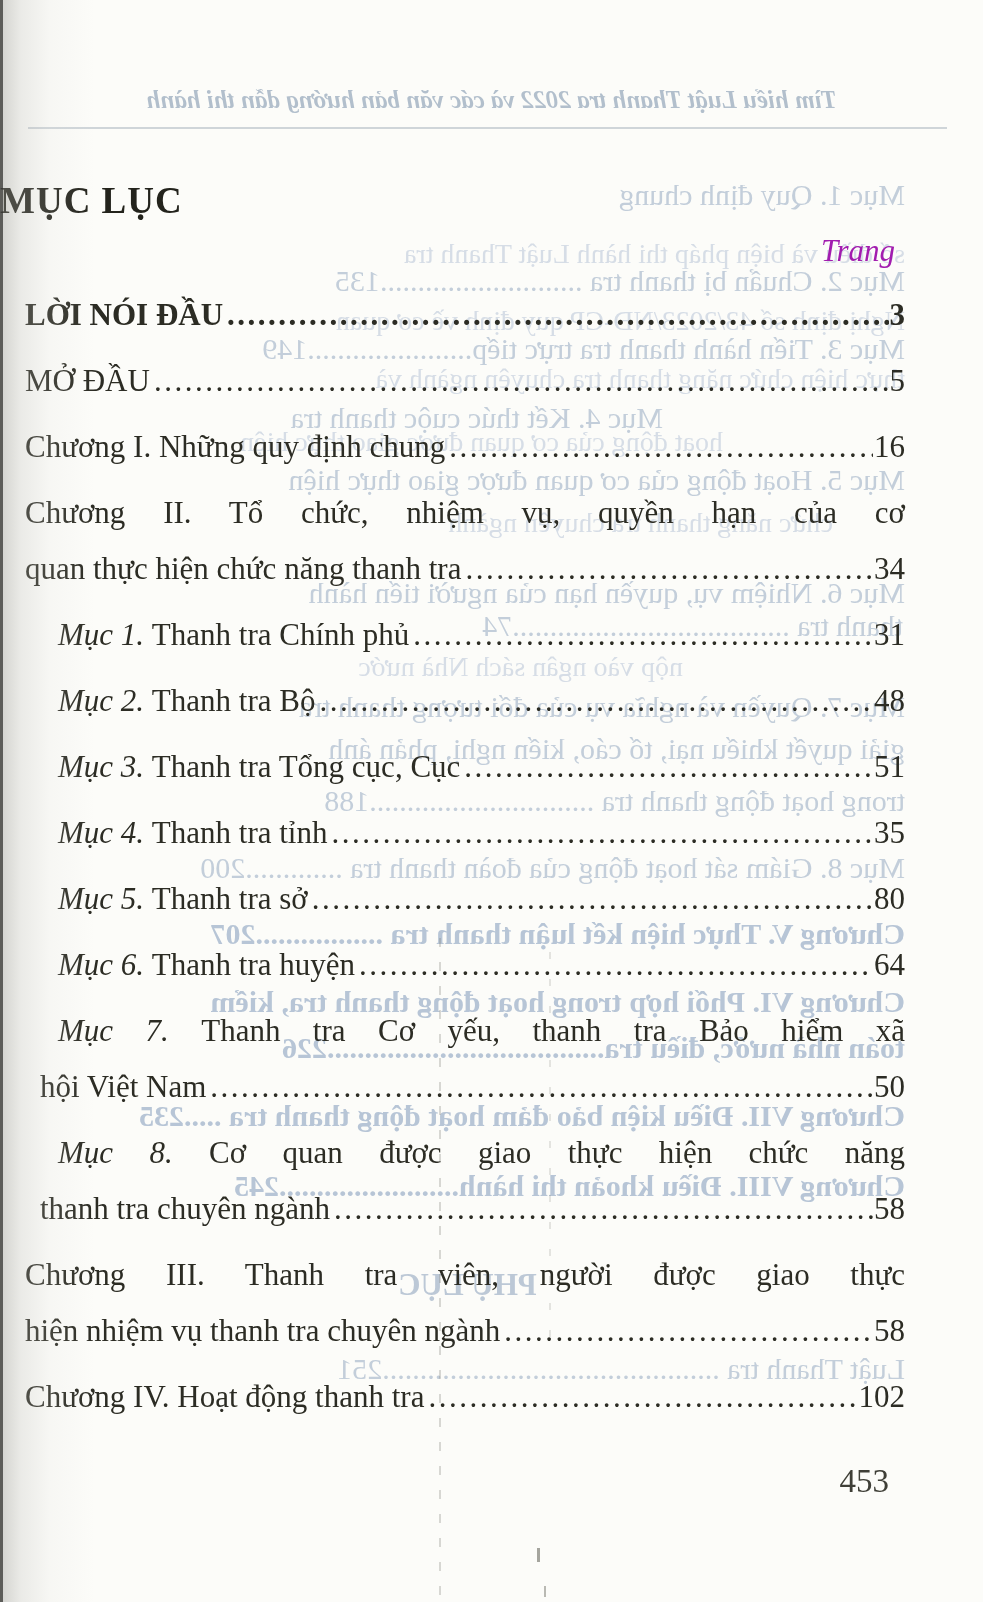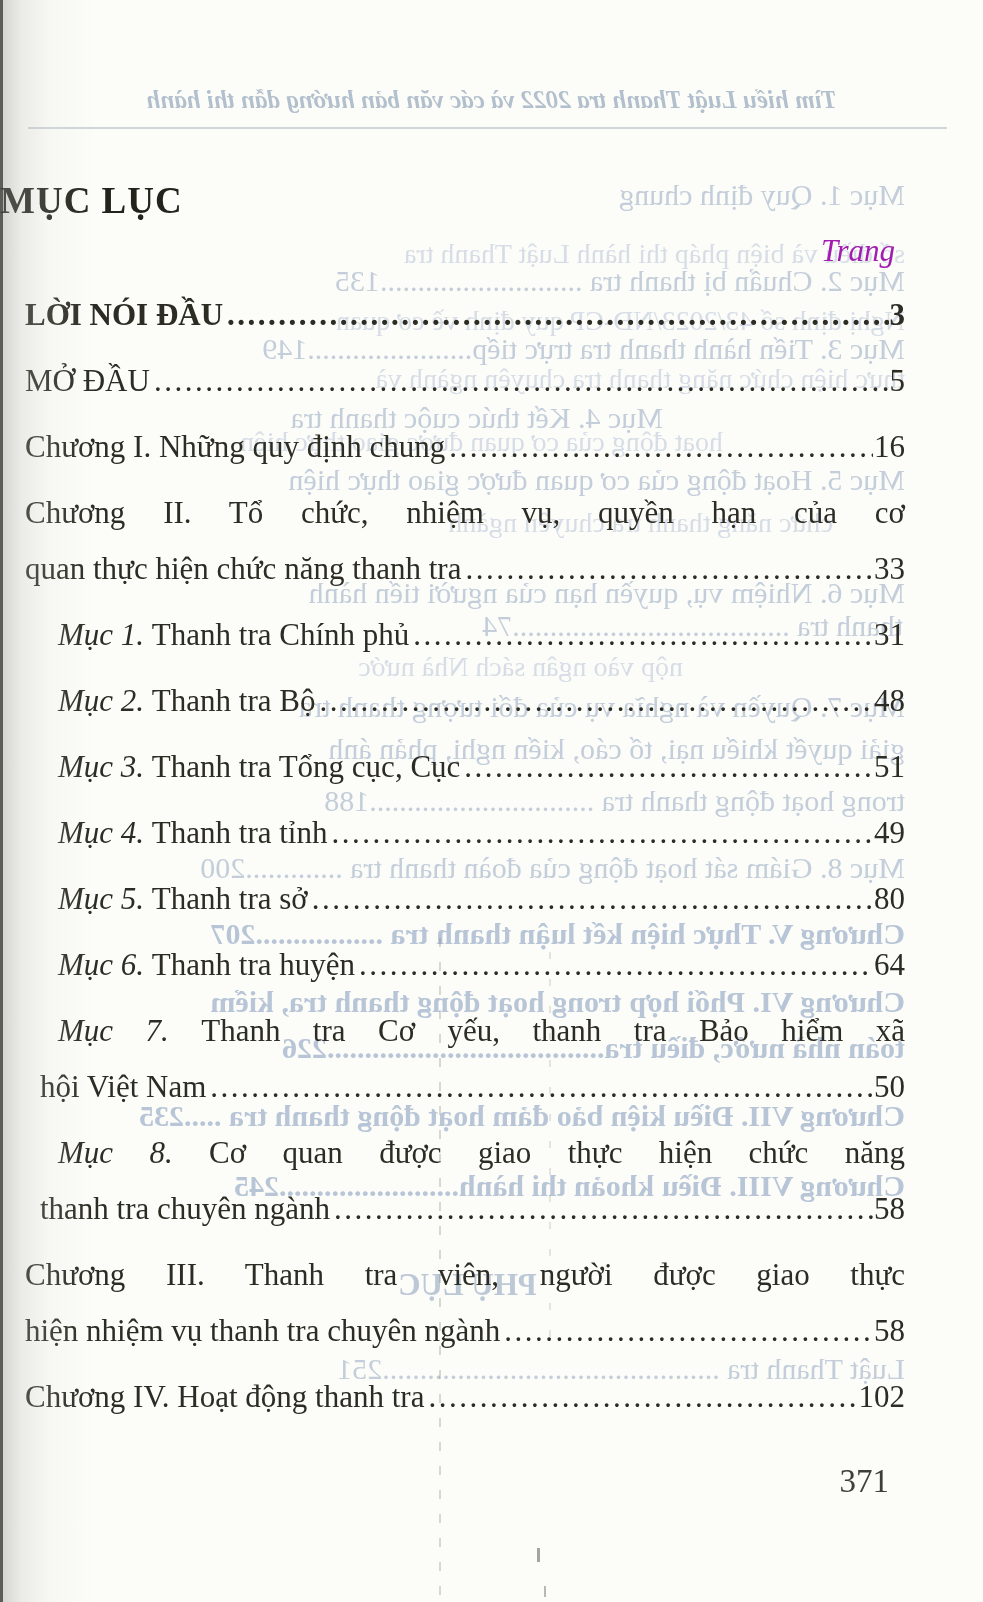--- a/index.html
+++ b/index.html
@@ -106,21 +106,21 @@
           <span class="lab">Chương I. Những quy định chung</span>
           <span class="dots">....................................................................................................................................................................................................................................................................</span>
           <span class="pg">16</span>
         </div>
       </div>
       <div class="entry">
         <div class="l1">Chương II. Tổ chức, nhiệm vụ, quyền hạn của cơ</div>
         <div class="row">
           <span class="lab">quan thực hiện chức năng thanh tra</span>
           <span class="dots">....................................................................................................................................................................................................................................................................</span>
-          <span class="pg">33</span>
+          <span class="pg">34</span>
         </div>
       </div>
       <div class="entry ind">
         <div class="row">
           <span class="lab"><span class="pfx">Mục 1. </span>Thanh tra Chính phủ</span>
           <span class="dots">....................................................................................................................................................................................................................................................................</span>
           <span class="pg">31</span>
         </div>
       </div>
       <div class="entry ind">
@@ -134,21 +134,21 @@
         <div class="row">
           <span class="lab"><span class="pfx">Mục 3. </span>Thanh tra Tổng cục, Cục </span>
           <span class="dots">....................................................................................................................................................................................................................................................................</span>
           <span class="pg">51</span>
         </div>
       </div>
       <div class="entry ind">
         <div class="row">
           <span class="lab"><span class="pfx">Mục 4. </span>Thanh tra tỉnh</span>
           <span class="dots">....................................................................................................................................................................................................................................................................</span>
-          <span class="pg">49</span>
+          <span class="pg">35</span>
         </div>
       </div>
       <div class="entry ind">
         <div class="row">
           <span class="lab"><span class="pfx">Mục 5. </span>Thanh tra sở </span>
           <span class="dots">....................................................................................................................................................................................................................................................................</span>
           <span class="pg">80</span>
         </div>
       </div>
       <div class="entry ind">
@@ -184,21 +184,21 @@
       </div>
       <div class="entry">
         <div class="row">
           <span class="lab">Chương IV. Hoạt động thanh tra</span>
           <span class="dots">....................................................................................................................................................................................................................................................................</span>
           <span class="pg">102</span>
         </div>
       </div>
     </div>
 
-  <div class="folio">371</div>
+  <div class="folio">453</div>
 
   <div class="edge-shadow"></div>
   <div class="edge-black"></div>
   <div class="crease-a"></div>
   <div class="crease-b"></div>
   <div class="mark-a"></div>
   <div class="mark-b"></div>
 
 </div>
 

